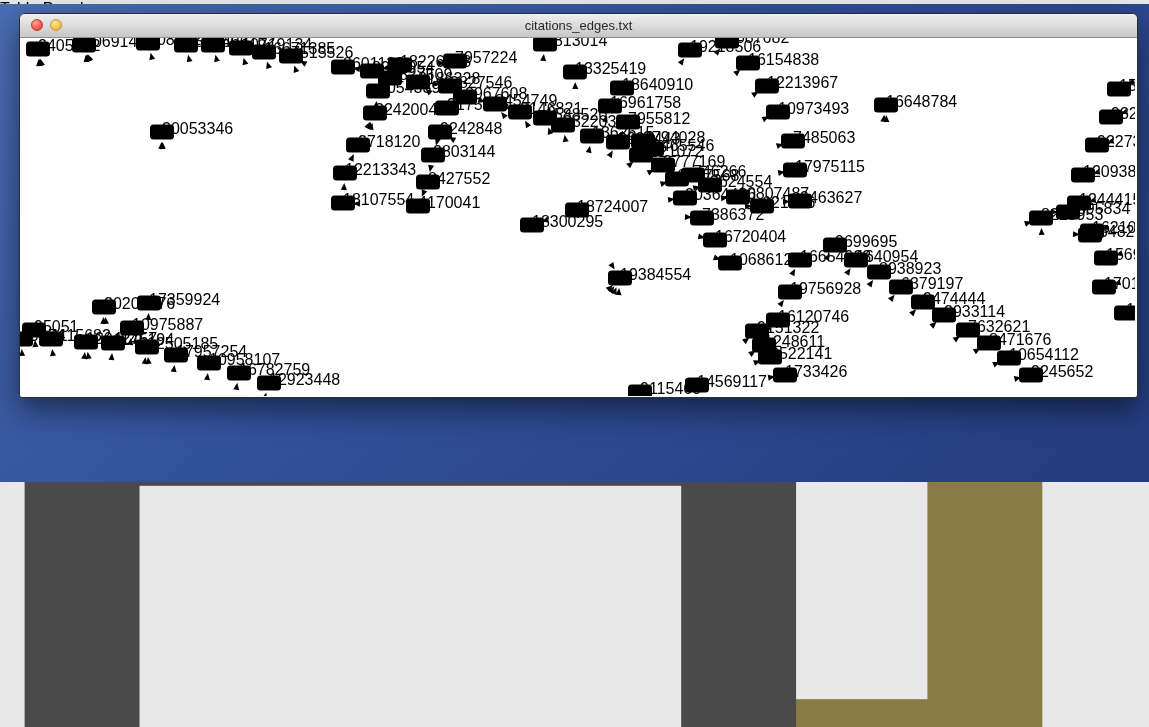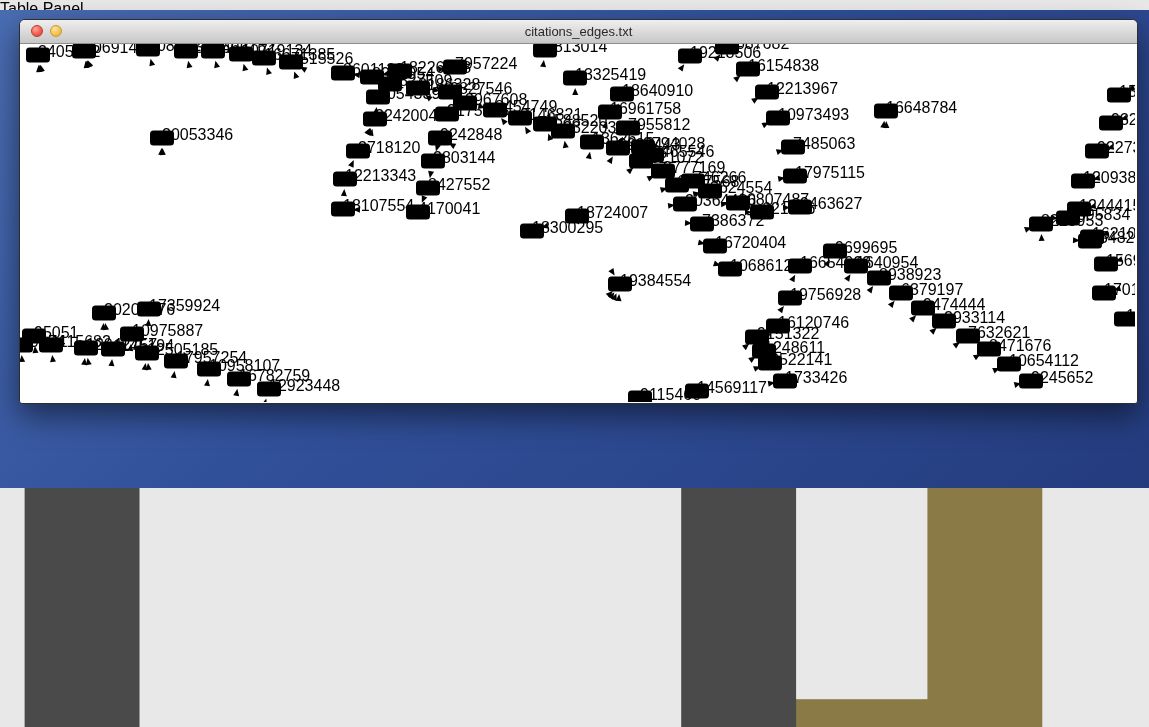--- a/index.html
+++ b/index.html
@@ -1,20 +1,20 @@
 <!DOCTYPE html>
 <html><head>
 <meta charset="utf-8">
 <style>
   html,body{margin:0;padding:0}
   body{width:1149px;height:727px;position:relative;overflow:hidden;background:#e8e8e8;
        font-family:"Liberation Sans",sans-serif;-webkit-font-smoothing:antialiased}
 
   
-  .desktop{position:absolute;left:0;top:10px;width:1149px;height:478px;
+  .desktop{position:absolute;left:0;top:4px;width:1149px;height:478px;
            background:linear-gradient(140deg,#4a6db3 0%,#31509a 45%,#243c7e 100%)}
   .win{position:absolute;left:19px;top:9px;width:1117px;height:383px;
        border:1px solid #2e2e2e;border-radius:6px 6px 3px 3px;background:#fff;
        box-shadow:0 12px 30px rgba(0,0,0,.5)}
   .titlebar{height:23px;border-radius:5px 5px 0 0;border-bottom:1px solid #8e8e8e;
             background:linear-gradient(#efefef,#c7c7c7);position:relative}
   .title{text-align:center;font-size:13px;line-height:23px;color:#2a2a2a}
   .lights{position:absolute;left:11px;top:5px;display:flex;gap:7px}
   .light{width:12px;height:12px;border-radius:50%;box-sizing:border-box}
   .light.red{background:radial-gradient(circle at 35% 30%,#ffa39a,#ee5a4d 60%,#d4402f);border:1px solid #c23a2b}

